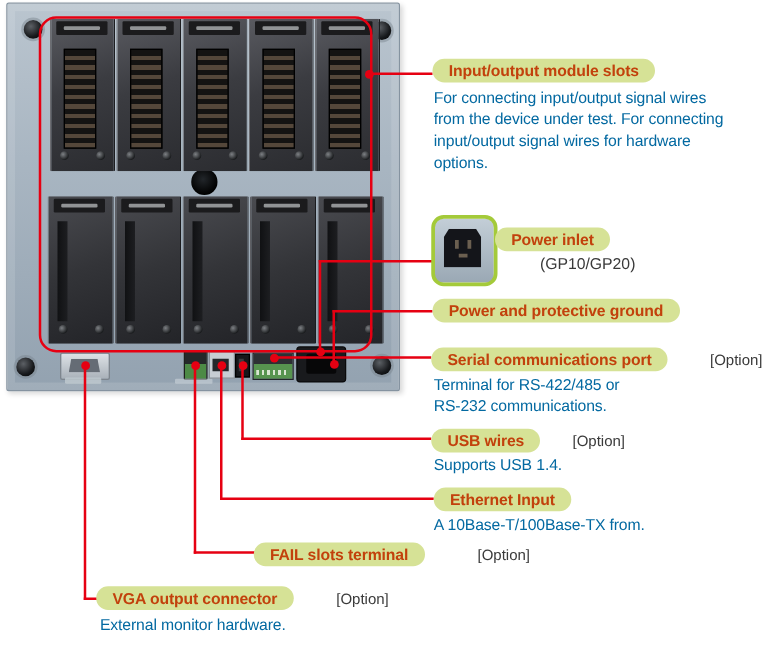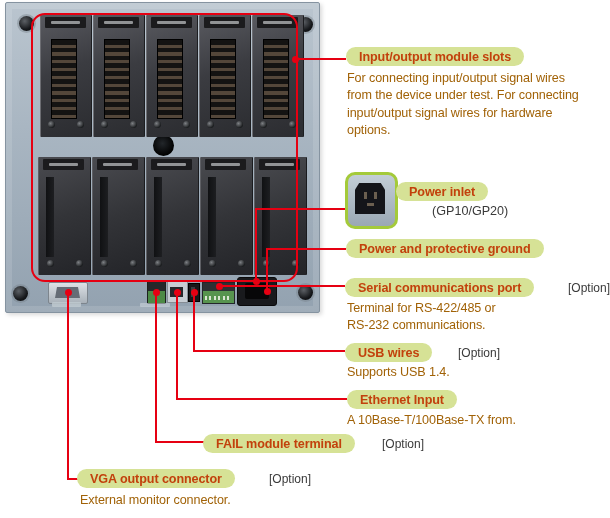--- a/index.html
+++ b/index.html
@@ -53,21 +53,21 @@
 
   
   .rrect{left:31px;top:13px;width:263px;height:265px;border:2px solid var(--red);border-radius:14px;}
   .rline{background:var(--red);}
   .rdot{width:7px;height:7px;border-radius:50%;background:var(--red);}
 
   
   .pill{display:inline-flex;align-items:center;height:19px;padding:0 13px;border-radius:10px;
     background:var(--pill);color:#c2410c;font-size:12.6px;font-weight:bold;letter-spacing:-0.1px;white-space:nowrap;}
   .opt{font-size:12px;color:#3a3a3a;white-space:nowrap;padding-left:28px;}
-  .desc{font-size:12.6px;line-height:17.4px;color:#a16207;white-space:pre-line;letter-spacing:-0.1px;}
+  .desc{font-size:12.6px;line-height:17.4px;color:#0369a1;white-space:pre-line;letter-spacing:-0.1px;}
   .sub{font-size:12.6px;color:#3a3a3a;white-space:nowrap;}
 
   
   .photo{left:345px;top:172px;width:47px;height:51px;border:3px solid var(--photoborder);border-radius:10px;
     background:linear-gradient(180deg,#c3ced7 0%,#9aa8b4 100%);}
   .iec{position:absolute;left:7px;top:8px;width:30px;height:31px;background:#14151a;
     clip-path:polygon(14% 0,86% 0,100% 22%,100% 100%,0 100%,0 22%);}
   .iec-pin{position:absolute;background:#6b5f50;}
 </style>
 </head>
@@ -238,20 +238,20 @@
   <div class="abs desc" style="left:347px;top:300px;width:230px;">Terminal for RS-422/485 or
 RS-232 communications.</div>
 
   <div class="abs pill" style="left:345px;top:343px;">USB wires</div>
   <div class="abs opt" style="left:430px;top:346px;">[Option]</div>
   <div class="abs desc" style="left:347px;top:364px;width:200px;">Supports USB 1.4.</div>
 
   <div class="abs pill" style="left:347px;top:390px;">Ethernet Input</div>
   <div class="abs desc" style="left:347px;top:412px;width:230px;">A 10Base-T/100Base-TX from.</div>
 
-  <div class="abs pill" style="left:203px;top:434px;">FAIL module terminal</div>
+  <div class="abs pill" style="left:203px;top:434px;">FAIL slots terminal</div>
   <div class="abs opt" style="left:354px;top:437px;">[Option]</div>
 
   <div class="abs pill" style="left:77px;top:469px;">VGA output connector</div>
   <div class="abs opt" style="left:241px;top:472px;">[Option]</div>
-  <div class="abs desc" style="left:80px;top:492px;width:220px;">External monitor connector.</div>
+  <div class="abs desc" style="left:80px;top:492px;width:220px;">External monitor hardware.</div>
 
 </div>
 
 </body></html>

